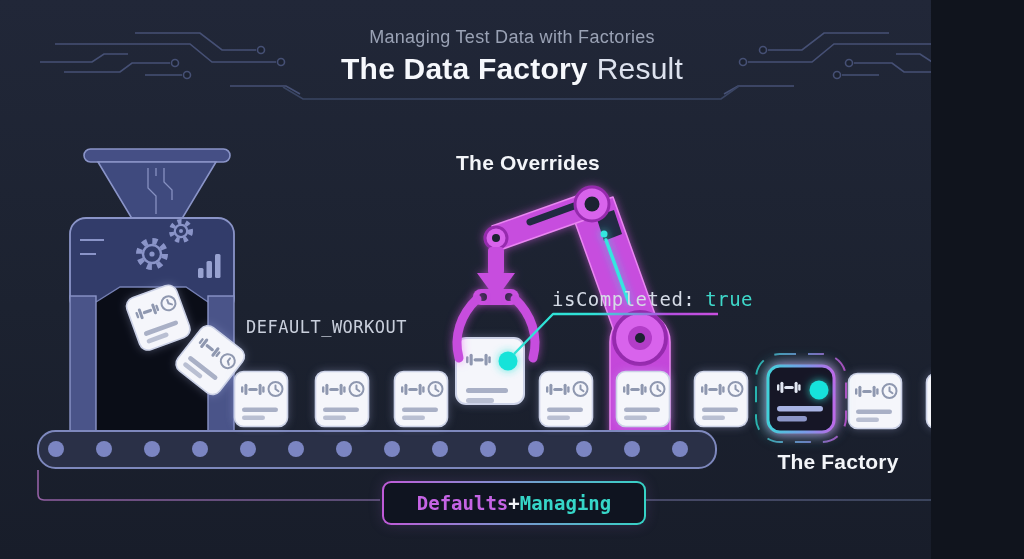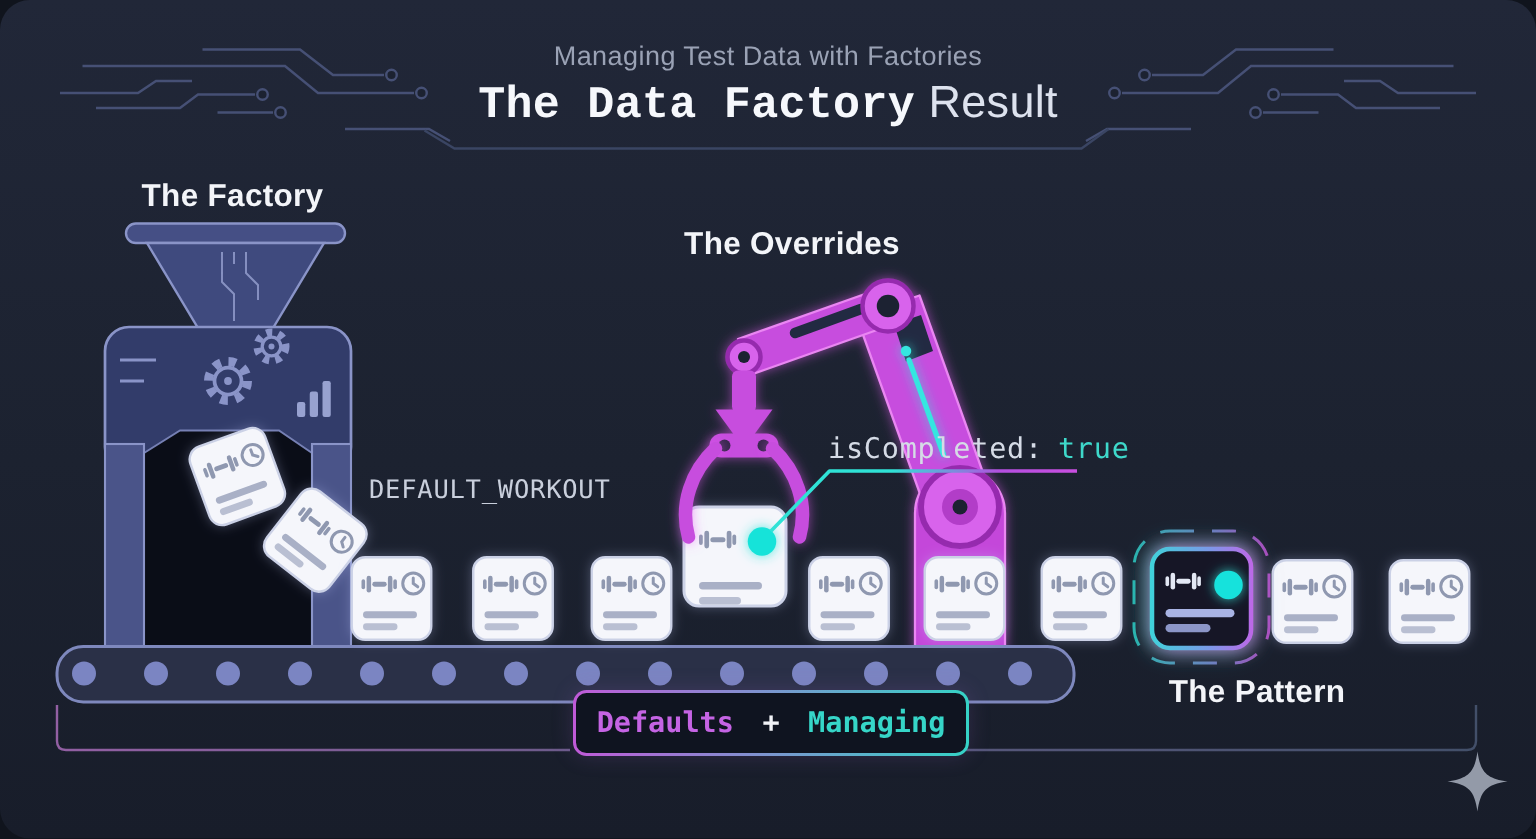--- a/index.html
+++ b/index.html
@@ -1,51 +1,50 @@
 <!DOCTYPE html>
 <html><head>
 <meta charset="utf-8">
 <style>
   html,body{margin:0;padding:0;background:#10141d;}
   #canvas{
-    position:relative;width:1024px;height:559px;overflow:hidden;
+    position:relative;width:931px;height:559px;overflow:hidden;
     background:linear-gradient(180deg,#212738 0%,#1c2230 55%,#181d2a 100%);
     font-family:"Liberation Sans",sans-serif;
-    border-radius:20px;
   }
   .abs{position:absolute;}
   .subtitle{
     left:0;top:27px;width:1024px;text-align:center;
     color:#9aa2b5;font-size:18px;font-weight:400;letter-spacing:.3px;
   }
   .title{
     left:0;top:52px;width:1024px;text-align:center;
     color:#f2f4f8;font-size:30px;letter-spacing:.2px;
   }
-  .title .bold{font-weight:700;color:#f6f8fc;font-family:Liberation Mono, monospace;}
+  .title .bold{font-weight:700;color:#f6f8fc;}
   .title .light{font-weight:400;color:#dde2ee;margin-left:9px;}
   .seclabel{
     color:#f3f5f9;font-size:21px;font-weight:700;letter-spacing:.2px;text-align:center;
   }
   .mono{font-family:"DejaVu Sans Mono",monospace;}
   .default-label{
     left:246px;top:317px;color:#c9cfdc;font-size:17px;letter-spacing:.5px;
   }
   .callout{
     left:552px;top:288px;font-size:19px;letter-spacing:.5px;
   }
   .callout .prop{color:#d5dbe6;}
   .callout .val{color:#3ed8ca;margin-left:10px;}
   .badge{
-    left:382px;top:460px;width:260px;height:40px;border-radius:9px;
+    left:382px;top:481px;width:260px;height:40px;border-radius:9px;
     border:2px solid transparent;
     background:linear-gradient(#0f1420,#0f1420) padding-box,
                linear-gradient(90deg,#c05ad8,#35d3c6) border-box;
     box-shadow:0 0 14px rgba(140,90,180,.22);
-    display:flex;align-items:center;justify-content:center;gap:19px;
+    display:flex;align-items:center;justify-content:center;gap:0;
     font-size:19px;font-weight:700;
   }
   .badge .defaults{color:#c564e4;}
   .badge .op{color:#f0f2f6;}
   .badge .overrides{color:#36d6c8;}
   svg{display:block;}
 </style>
 </head>
 <body>
 
@@ -252,23 +251,22 @@
     </g>
 
     <path d="M985,501 C987,515 991,519 1005,521 C991,523 987,527 985,541 C983,527 979,523 965,521 C979,519 983,515 985,501 Z" fill="#939aa8"></path>
   </svg>
 
   <div class="abs subtitle">Managing Test Data with Factories</div>
   <div class="abs title">
     <span class="bold">The Data Factory</span><span class="light">Result</span>
   </div>
 
-  <div class="abs seclabel" style="left:60px;top:119px;width:190px;">The Factory</div>
   <div class="abs seclabel" style="left:433px;top:151px;width:190px;">The Overrides</div>
-  <div class="abs seclabel" style="left:758px;top:450px;width:160px;">The Pattern</div>
+  <div class="abs seclabel" style="left:758px;top:450px;width:160px;">The Factory</div>
 
   <div class="abs mono callout">
     <span class="prop">isCompleted:</span><span class="val">true</span>
   </div>
 
   <div class="abs mono default-label">DEFAULT_WORKOUT</div>
 
   <div class="abs badge mono">
     <span class="defaults">Defaults</span>
     <span class="op">+</span>

